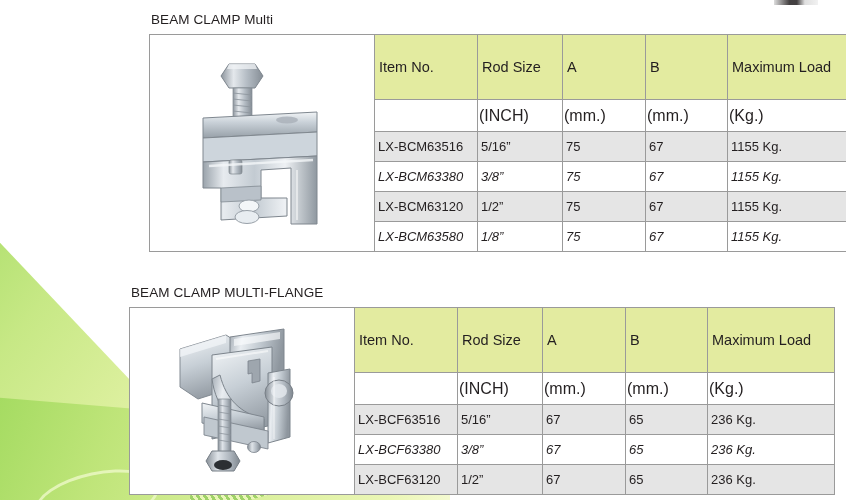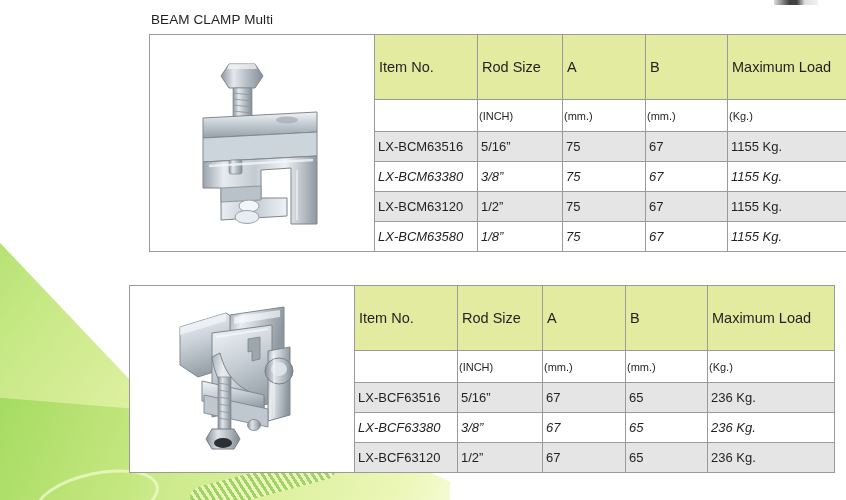--- a/index.html
+++ b/index.html
@@ -128,21 +128,21 @@
     padding: 0;
   }
   .th-main {
     background: #e3eba0;
     font-size: 14.5px;
     height: 64px;
     padding: 0 4px;
   }
   .th-unit {
     background: #ffffff;
-    font-size: 11px;
+    font-size: 16px;
     color: #5a5a52;
     height: 29px;
   }
   .data-row td {
     font-size: 13px;
     height: 29px;
     padding: 0 3px;
   }
   .data-row.alt td { background: #e5e5e5; }
   .data-row.plain td { background: #ffffff; font-style: italic; }
@@ -286,20 +286,21 @@
           <td>1/8”</td>
           <td>75</td>
           <td>67</td>
           <td>1155 Kg.</td>
         </tr>
       </tbody>
     </table>
   </div>
 
   <div class="section" style="top:285px;">
+    <div class="section-title">BEAM CLAMP MULTI-FLANGE</div>
 
     <table class="product-table">
       <colgroup>
         <col class="c-photo">
           <col class="c-item">
           <col class="c-rod">
           <col class="c-a">
           <col class="c-b">
           <col class="c-load">
       </colgroup>

